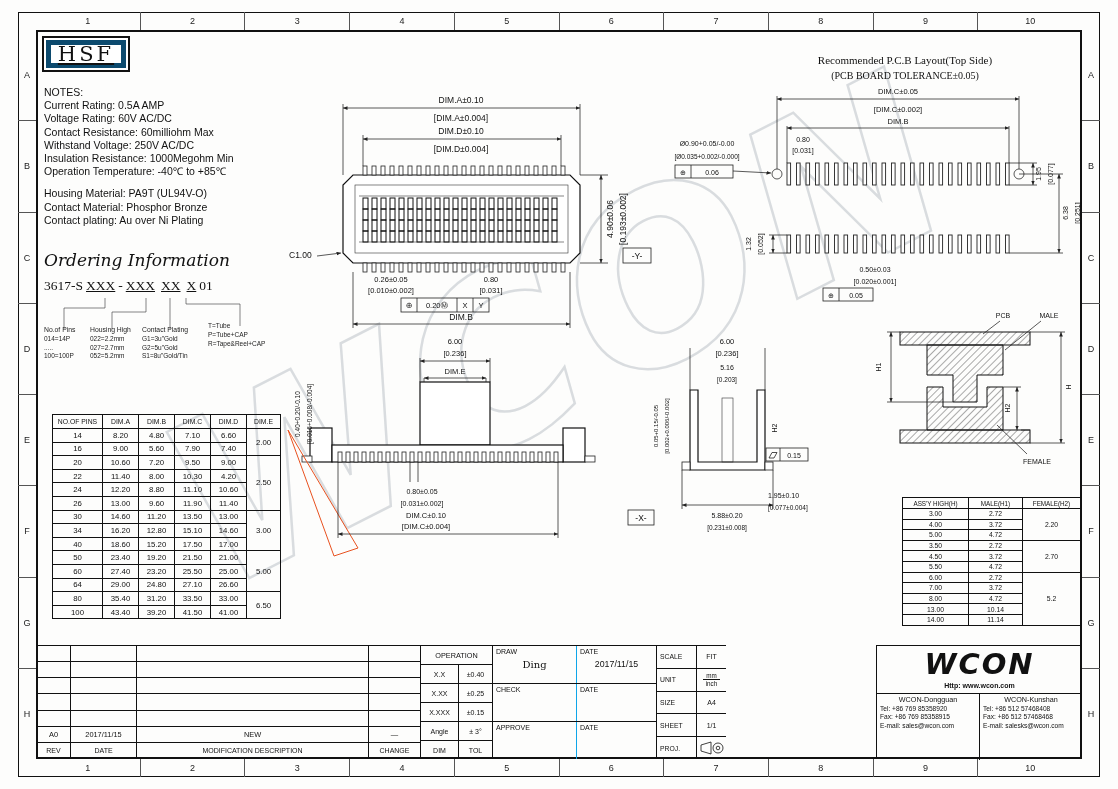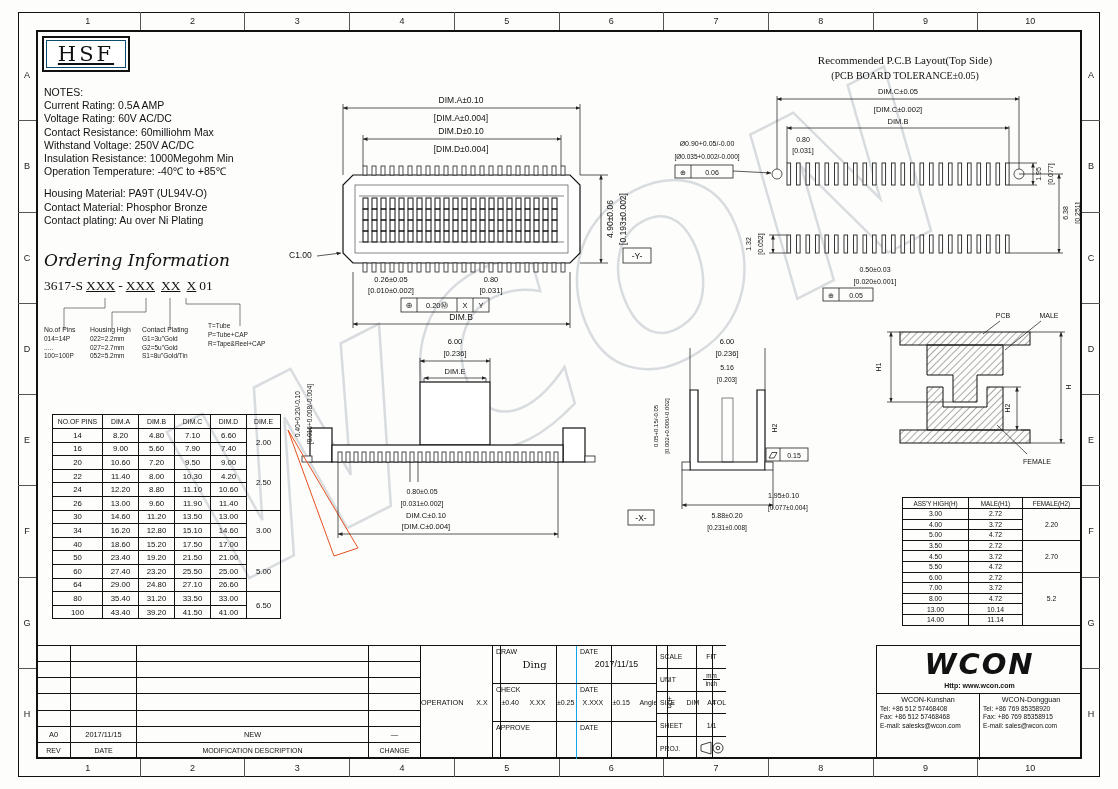--- a/index.html
+++ b/index.html
@@ -18,21 +18,21 @@
   .strip > div { flex:1; display:flex; align-items:center; justify-content:center; }
   .strip.h > div + div { border-left:1px solid #555; }
   .strip.v > div + div { border-top:1px solid #555; }
 
   .watermark { position:absolute; left:100px; top:130px; width:920px; height:400px; display:flex;
     align-items:center; justify-content:center; transform:rotate(-27deg); font-size:230px; font-weight:bold;
     font-style:italic; letter-spacing:8px; color:transparent; -webkit-text-stroke:2.5px #aeb6bd; opacity:.45;
     font-family:"DejaVu Sans",sans-serif; pointer-events:none; }
 
   .hsf { left:42px; top:36px; width:88px; height:36px; border:2px solid #111; padding:2px; background:#fff; }
-  .hsf-in { width:100%; height:100%; border:1px solid #0c4a6e; display:flex; align-items:center; justify-content:center;
+  .hsf-in { width:100%; height:100%; border:5px solid #0c4a6e; display:flex; align-items:center; justify-content:center;
     font-family:"DejaVu Serif",serif; font-size:21px; letter-spacing:3px; }
   .hsf-in span { text-decoration:underline; }
 
   .notes { left:44px; top:86px; width:250px; font-size:10.5px; line-height:13.2px; }
   .materials { margin-top:9px; }
 
   .ord-h { left:44px; top:250px; font-family:"DejaVu Serif",serif; font-weight:normal; font-style:italic; font-size:17px; }
   .ord-pn { left:44px; top:278px; font-family:"Liberation Serif",serif; font-size:13.5px; }
   .ord-pn .seg { text-decoration:underline; margin:0 3px;font-family:Liberation Serif, serif; }
   .ord-col { position:absolute; font-size:6.5px; line-height:8.8px; color:#222; }
@@ -64,21 +64,21 @@
   .fcf { fill:none; stroke:#222; stroke-width:0.8; }
   .redline { stroke:#e8511f; stroke-width:1; fill:none; }
   .hatchshape { stroke:#111; stroke-width:1; }
 
   
   .tblock { position:absolute; left:36px; top:645px; width:1046px; height:114px; background:transparent; font-size:7.5px; }
   .tblock > div, .tblock > table { position:absolute; top:0; height:114px; }
   .rev-table { left:0; width:384px; }
   .rev-table td { font-size:7.4px; height:15.3px; }
   .rev-hdr td { font-size:7px; }
-  .op-block { left:384px; width:72px; border-left:1px solid #111; display:flex; border-top:1px solid #111; }
+  .op-block { left:384px; width:72px; border-left:1px solid #111; display:flex; flex-direction:column; border-top:1px solid #111; }
   .op-title { flex:1; display:flex; align-items:center; justify-content:center; border-bottom:1px solid #111; font-size:7.3px; }
   .op-row { flex:1; display:flex; border-bottom:1px solid #111; }
   .op-row:last-child { border-bottom:none; }
   .op-row span { flex:1; display:flex; align-items:center; justify-content:center; font-size:7px; }
   .op-row span:first-child { flex:0 0 38px; border-right:1px solid #111; }
   .sign-block { left:456px; width:164px; border-left:1px solid #111; border-top:1px solid #111; display:flex; flex-direction:column; }
   .sign-row { flex:1; display:flex; border-bottom:1px solid #111; }
   .sign-row:last-child { border-bottom:none; }
   .sign-cell { position:relative; }
   .sign-cell:first-child { flex:0 0 84px; border-right:1px solid #0ea5e9; }
@@ -1021,28 +1021,28 @@
       </span>
         </div>
     </div>
 
 
     <div class="brand-block">
       <div class="wcon-logo">WCON</div>
       <div class="wcon-site">Http: www.wcon.com</div>
       <div class="offices">
         <div class="office">
+          <div class="o-name">WCON-Dongguan</div>
+          <div>Tel: +86 769 85358920</div>
+          <div>Fax: +86 769 85358915</div>
+          <div>E-mail: sales@wcon.com</div>
+        </div>
+        <div class="office">
           <div class="o-name">WCON-Kunshan</div>
           <div>Tel: +86 512 57468408</div>
           <div>Fax: +86 512 57468468</div>
           <div>E-mail: salesks@wcon.com</div>
         </div>
-        <div class="office">
-          <div class="o-name">WCON-Dongguan</div>
-          <div>Tel: +86 769 85358920</div>
-          <div>Fax: +86 769 85358915</div>
-          <div>E-mail: sales@wcon.com</div>
-        </div>
       </div>
     </div>
   </div>
 
 </div>
 
 </body></html>

